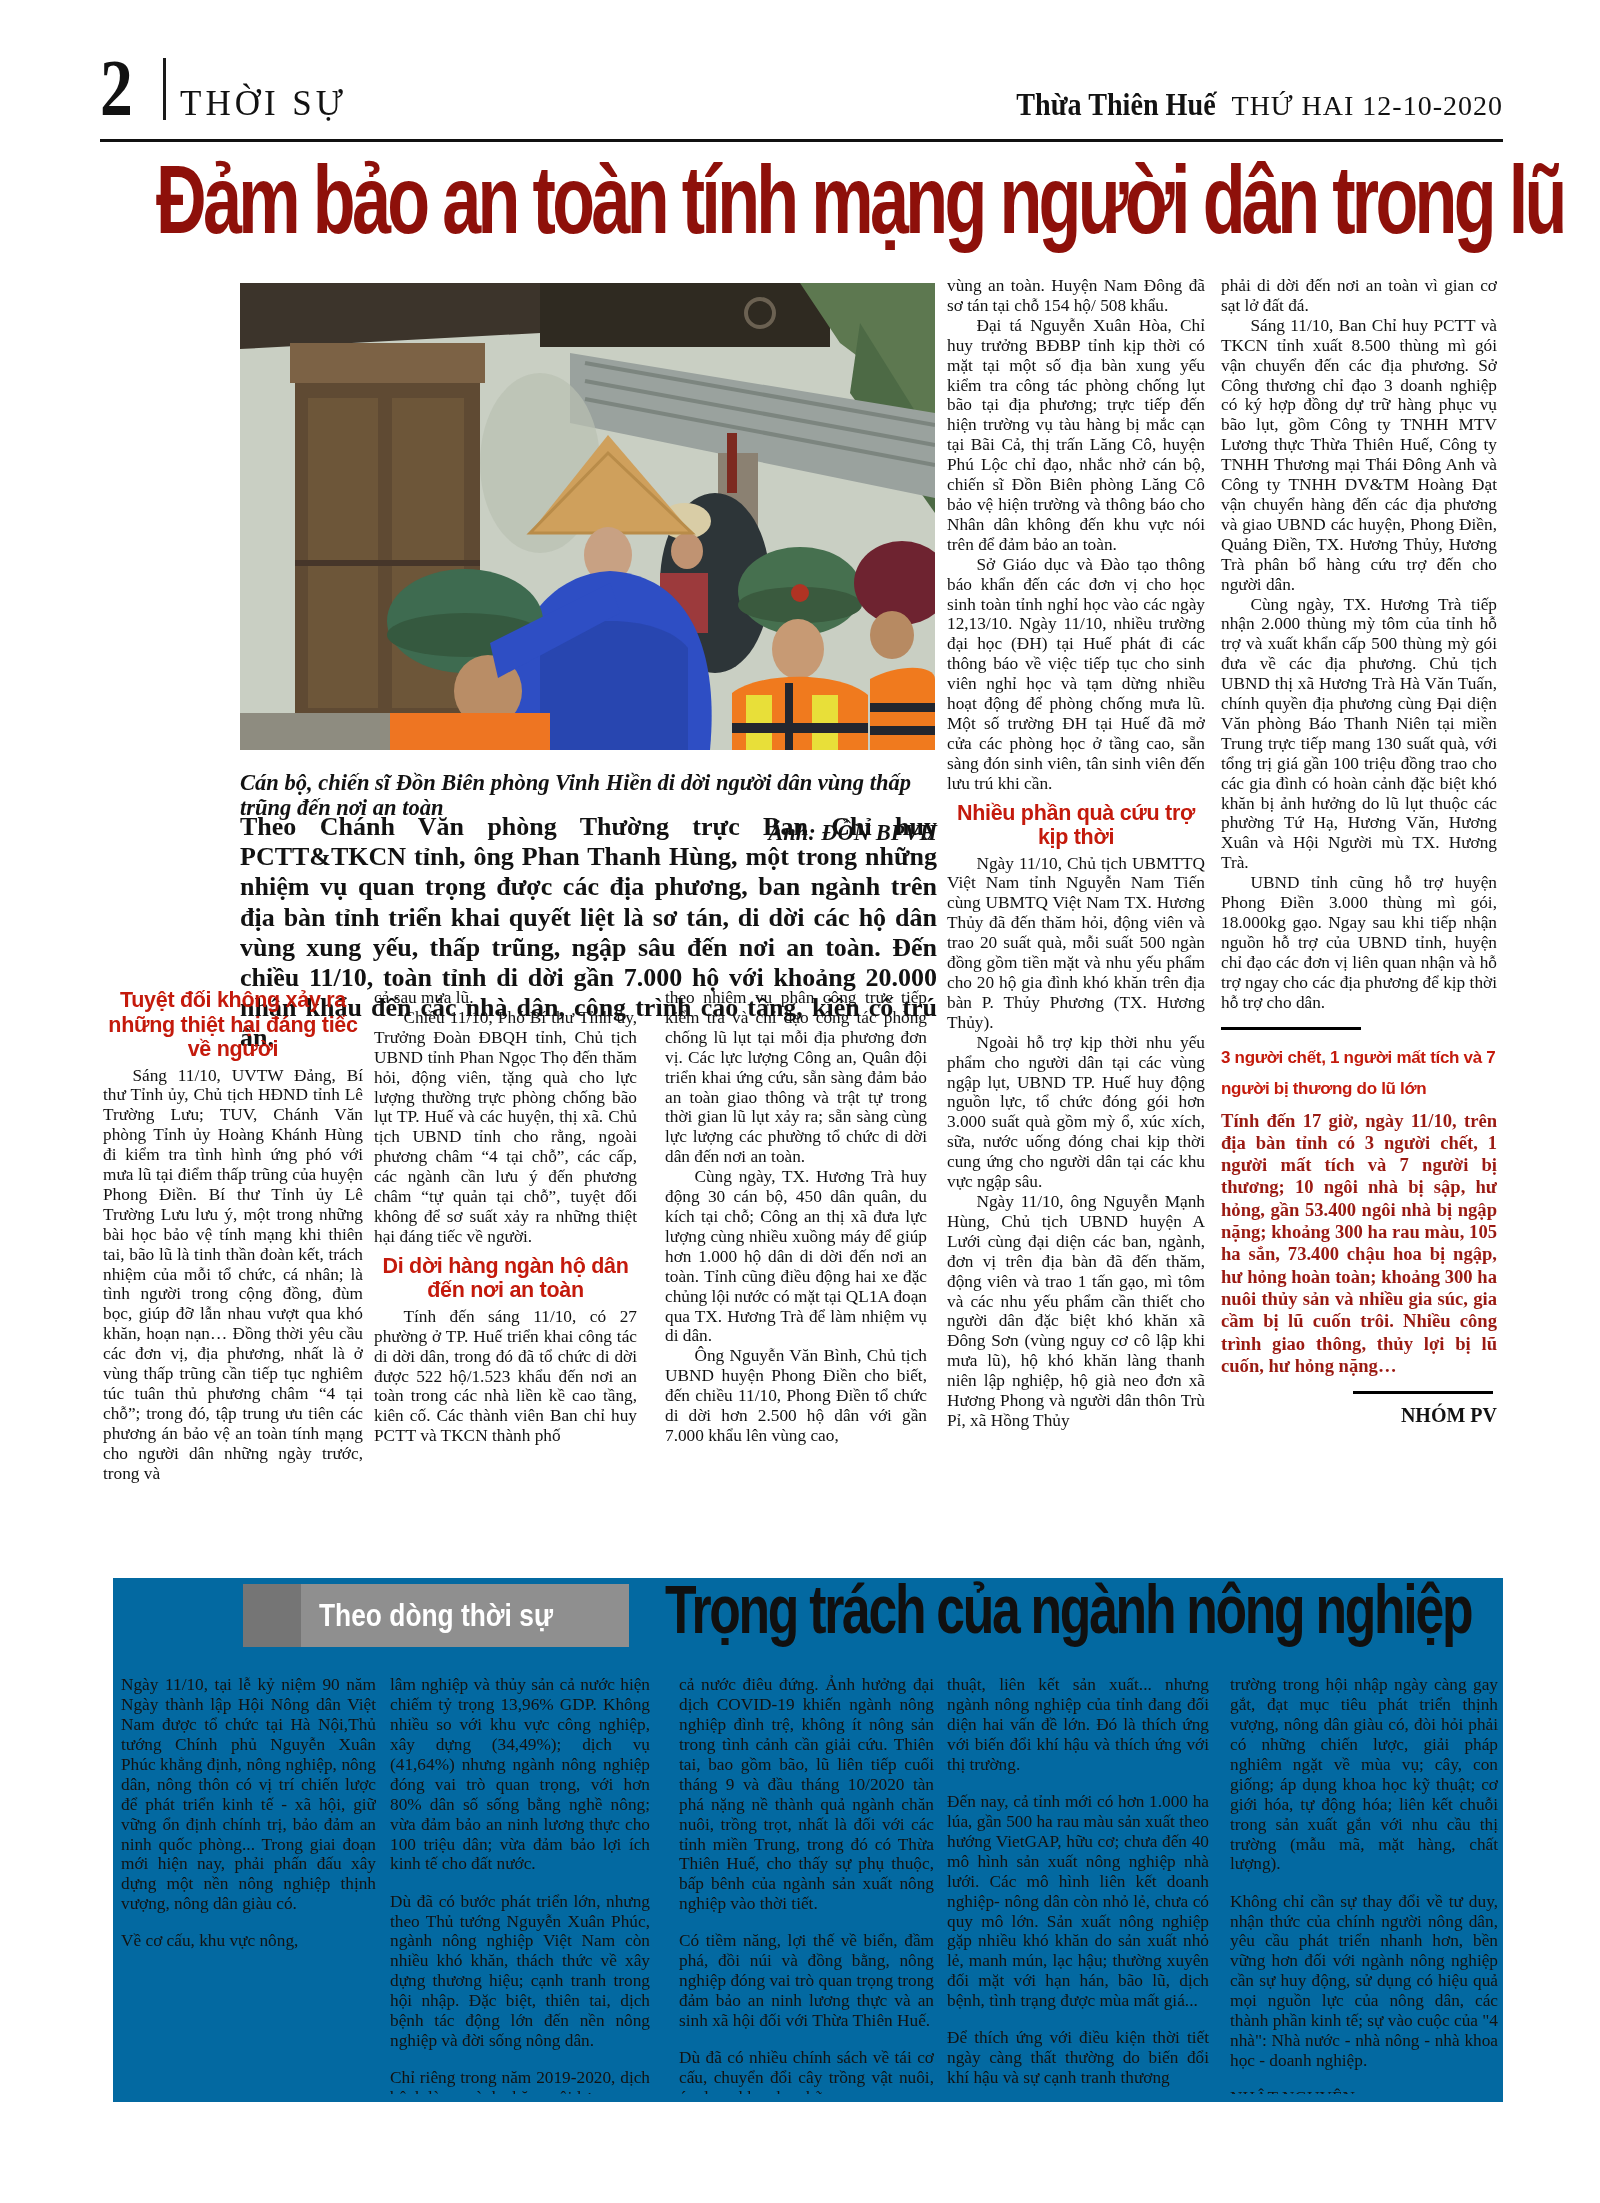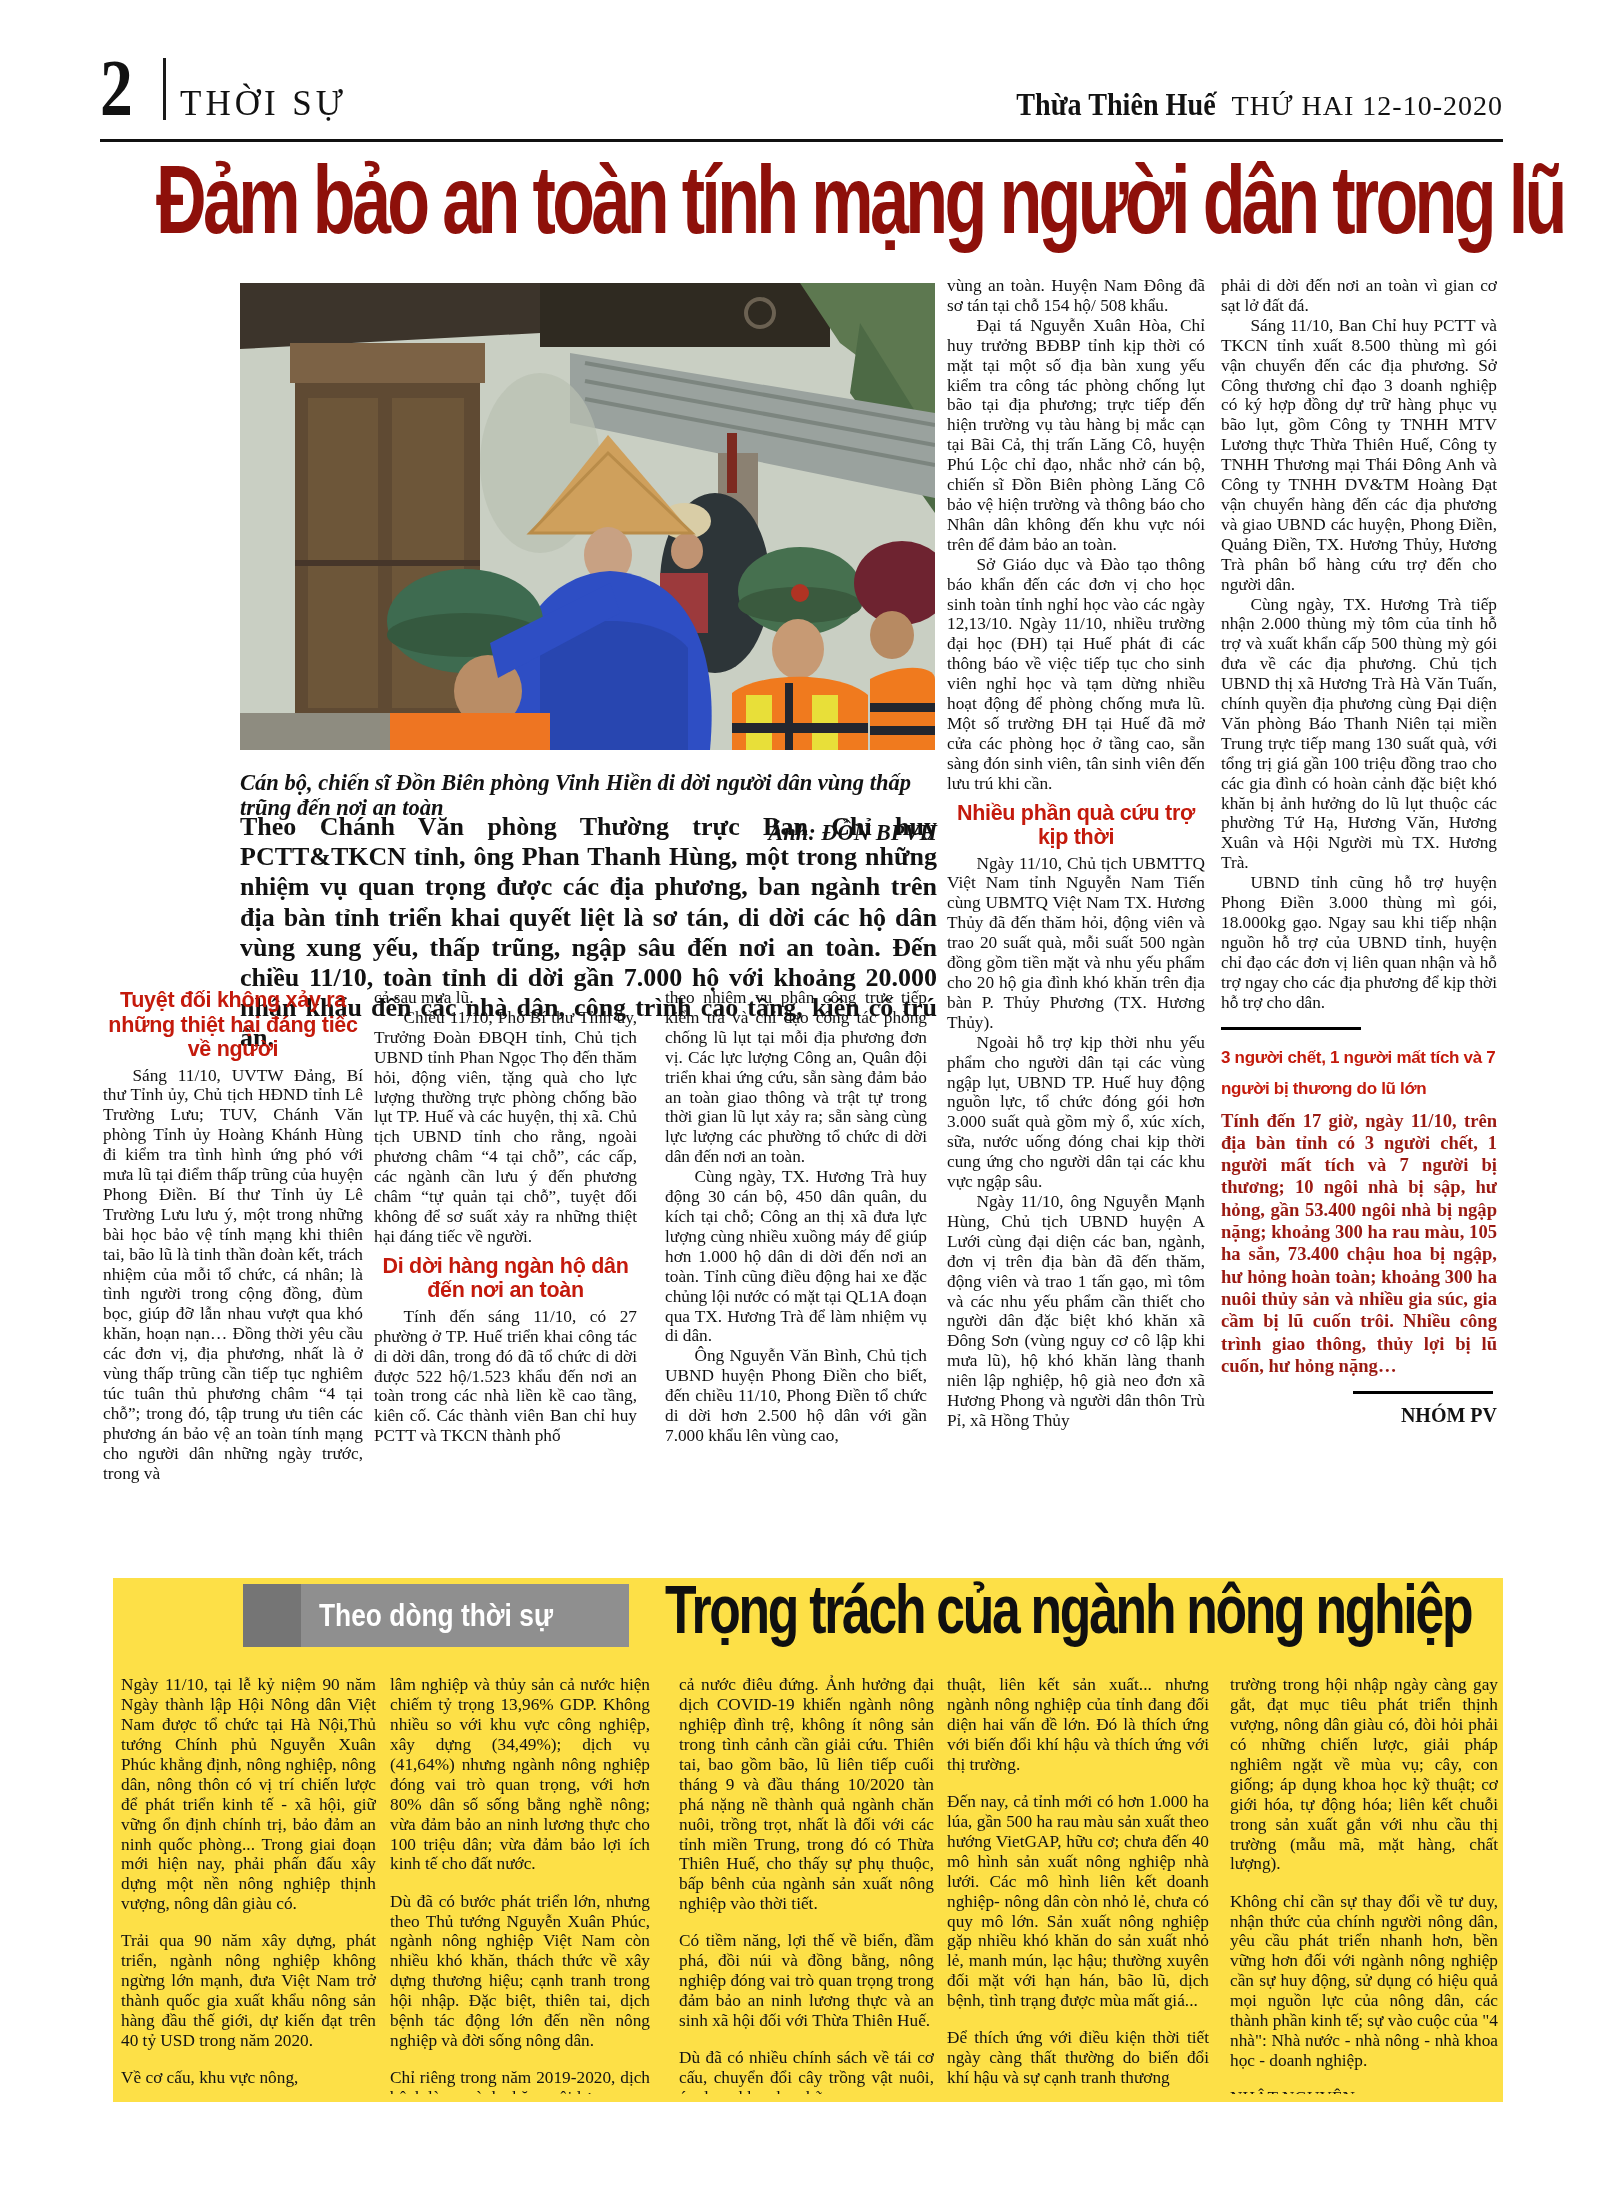--- a/index.html
+++ b/index.html
@@ -47,21 +47,21 @@
   .col .rule{border-top:3px solid #000;width:140px;margin:14px 0 12px 0;}
   .col .rule.right{margin-left:auto;margin-right:4px;}
 
   #mcol1{left:103px;top:988px;width:260px;height:578px;}
   #mcol2{left:374px;top:988px;width:263px;height:578px;}
   #mcol3{left:665px;top:988px;width:262px;height:578px;}
   #mcol4{left:947px;top:276px;width:258px;height:1290px;}
   #mcol5{left:1221px;top:276px;width:276px;height:1290px;}
 
   
-  #bottom-panel{left:113px;top:1578px;width:1390px;height:524px;background:#fde047;}
+  #bottom-panel{left:113px;top:1578px;width:1390px;height:524px;background:#0369a1;}
   #kicker-box{position:absolute;left:130px;top:6px;width:386px;height:63px;background:#8f8f8f;
       display:flex;align-items:center;}
   #kicker-dark{position:absolute;left:0;top:0;width:58px;height:63px;background:#757575;}
   #kicker-text{position:relative;width:100%;text-align:center;color:#fff;
       font-family:"Liberation Sans",sans-serif;font-weight:700;font-size:31px;
       transform:scaleX(.85);}
   #bottom-headline{position:absolute;left:552px;top:-4px;color:#101010;
       font-family:"Liberation Sans",sans-serif;font-weight:700;font-size:68px;line-height:1.05;
       letter-spacing:-3px;white-space:nowrap;transform:scaleX(.76);transform-origin:0 0;}
   .bcol{position:absolute;top:80px;height:436px;font-size:17.3px;line-height:19.9px;
@@ -198,21 +198,20 @@
     </div>
 
   <div class="abs" id="bottom-panel">
     <div id="kicker-box">
       <div id="kicker-dark"></div>
       <div id="kicker-text">Theo dòng thời sự</div>
     </div>
     <div id="bottom-headline">Trọng trách của ngành nông nghiệp</div>
     <div class="bcol" id="bcol1">
         <p class="p">Ngày 11/10, tại lễ kỷ niệm 90 năm Ngày thành lập Hội Nông dân Việt Nam được tổ chức tại Hà Nội,Thủ tướng Chính phủ Nguyễn Xuân Phúc khẳng định, nông nghiệp, nông dân, nông thôn có vị trí chiến lược để phát triển kinh tế - xã hội, giữ vững ổn định chính trị, bảo đảm an ninh quốc phòng... Trong giai đoạn mới hiện nay, phải phấn đấu xây dựng một nền nông nghiệp thịnh vượng, nông dân giàu có.</p>
-        <p class="p">Trải qua 90 năm xây dựng, phát triển, ngành nông nghiệp không ngừng lớn mạnh, đưa Việt Nam trở thành quốc gia xuất khẩu nông sản hàng đầu thế giới, dự kiến đạt trên 40 tỷ USD trong năm 2020.</p>
         <p class="p">Về cơ cấu, khu vực nông,</p>
       </div>
     <div class="bcol" id="bcol2">
         <p class="p cont">lâm nghiệp và thủy sản cả nước hiện chiếm tỷ trọng 13,96% GDP. Không nhiều so với khu vực công nghiệp, xây dựng (34,49%); dịch vụ (41,64%) nhưng ngành nông nghiệp đóng vai trò quan trọng, với hơn 80% dân số sống bằng nghề nông; vừa đảm bảo an ninh lương thực cho 100 triệu dân; vừa đảm bảo lợi ích kinh tế cho đất nước.</p>
         <p class="p">Dù đã có bước phát triển lớn, nhưng theo Thủ tướng Nguyễn Xuân Phúc, ngành nông nghiệp Việt Nam còn nhiều khó khăn, thách thức về xây dựng thương hiệu; cạnh tranh trong hội nhập. Đặc biệt, thiên tai, dịch bệnh tác động lớn đến nền nông nghiệp và đời sống nông dân.</p>
         <p class="p">Chỉ riêng trong năm 2019-2020, dịch bệnh làm ngành chăn nuôi lợn</p>
       </div>
     <div class="bcol" id="bcol3">
         <p class="p cont">cả nước điêu đứng. Ảnh hưởng đại dịch COVID-19 khiến ngành nông nghiệp đình trệ, không ít nông sản trong tình cảnh cần giải cứu. Thiên tai, bao gồm bão, lũ liên tiếp cuối tháng 9 và đầu tháng 10/2020 tàn phá nặng nề thành quả ngành chăn nuôi, trồng trọt, nhất là đối với các tỉnh miền Trung, trong đó có Thừa Thiên Huế, cho thấy sự phụ thuộc, bấp bênh của ngành sản xuất nông nghiệp vào thời tiết.</p>
         <p class="p">Có tiềm năng, lợi thế về biển, đầm phá, đồi núi và đồng bằng, nông nghiệp đóng vai trò quan trọng trong đảm bảo an ninh lương thực và an sinh xã hội đối với Thừa Thiên Huế.</p>

